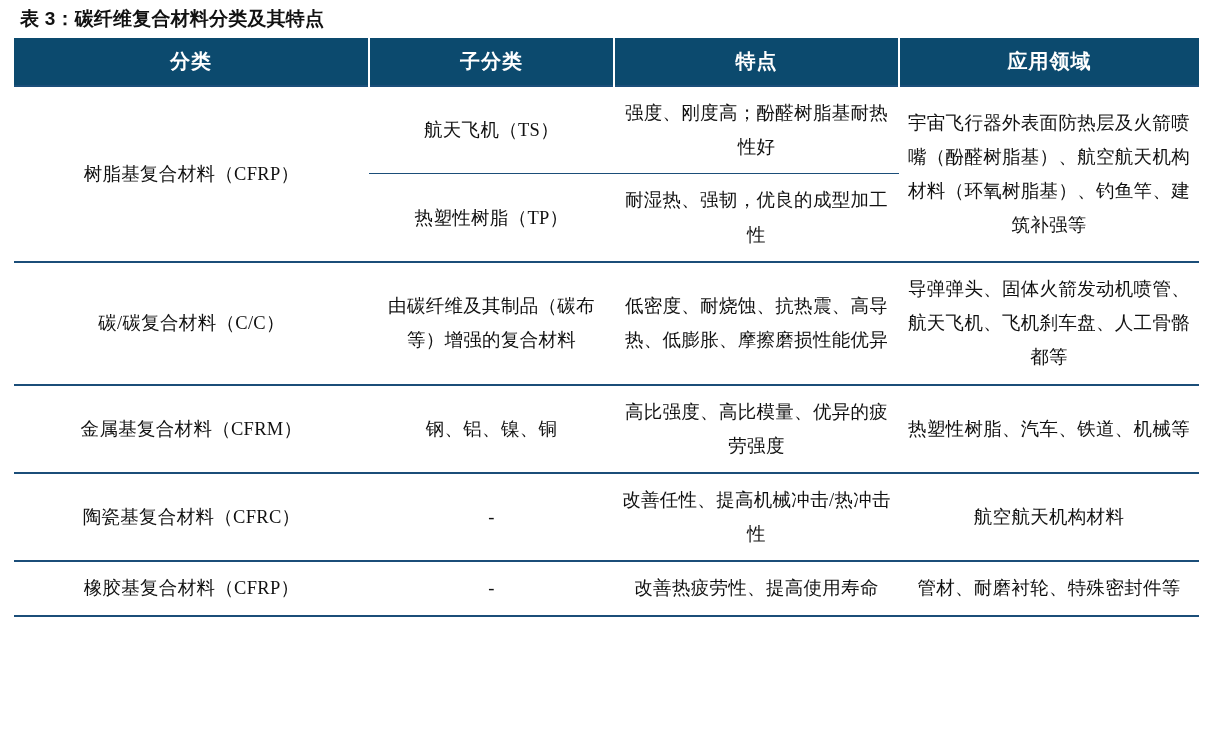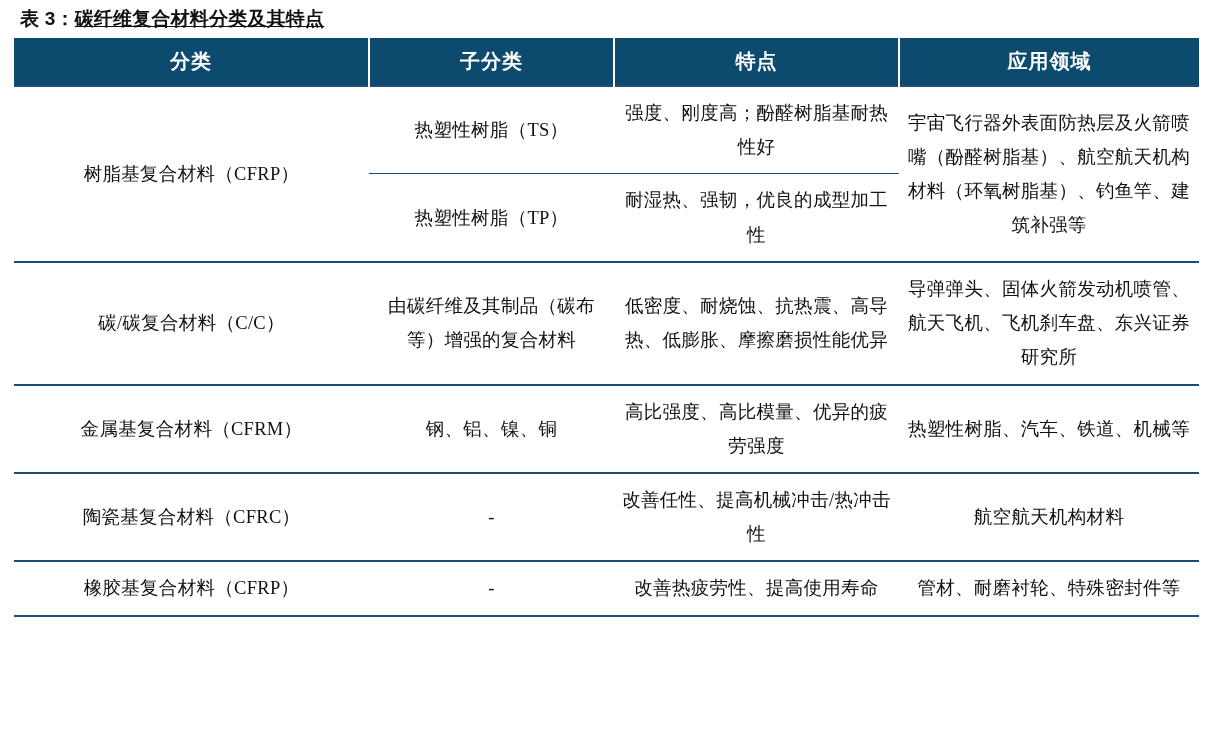--- a/index.html
+++ b/index.html
@@ -28,21 +28,21 @@
     font-family: "Liberation Sans", "DejaVu Sans", sans-serif;
     font-weight: bold;
     font-size: 19px;
     letter-spacing: 0.2px;
     color: #111111;
     padding-left: 6px;
     margin-bottom: 6px;
   }
   .title-row .t-label { white-space: pre; }
   .title-row .t-sep { white-space: pre; }
-  .title-row .t-text { white-space: pre; text-decoration: underline; }
+  .title-row .t-text { white-space: pre; }
 
   
   table.main {
     border-collapse: collapse;
     width: 1185px;
     table-layout: fixed;
   }
   table.main thead th {
     background: #0c4a6e;
     color: #ffffff;
@@ -125,34 +125,34 @@
         <th>分类</th>
         <th>子分类</th>
         <th>特点</th>
         <th>应用领域</th>
       </tr>
     </thead>
     <tbody>
 
       <tr class="grp-top">
         <td class="cat" rowspan="2">树脂基复合材料（CFRP）</td>
-        <td>热塑性树脂（TS）</td>
+        <td>航天飞机（TS）</td>
         <td>强度、刚度高；酚醛树脂基耐热性好</td>
         <td class="appl" rowspan="2">宇宙飞行器外表面防热层及火箭喷嘴（酚醛树脂基）、航空航天机构材料（环氧树脂基）、钓鱼竿、建筑补强等</td>
       </tr>
       <tr class="sub-split">
         <td class="inner-line">热塑性树脂（TP）</td>
         <td class="inner-line">耐湿热、强韧，优良的成型加工性</td>
       </tr>
 
       <tr class="grp-top">
         <td class="cat">碳/碳复合材料（C/C）</td>
         <td>由碳纤维及其制品（碳布等）增强的复合材料</td>
         <td>低密度、耐烧蚀、抗热震、高导热、低膨胀、摩擦磨损性能优异</td>
-        <td class="appl">导弹弹头、固体火箭发动机喷管、航天飞机、飞机刹车盘、东兴证券研究所</td>
+        <td class="appl">导弹弹头、固体火箭发动机喷管、航天飞机、飞机刹车盘、人工骨骼都等</td>
       </tr>
 
       <tr class="grp-top">
         <td class="cat">金属基复合材料（CFRM）</td>
         <td>钢、铝、镍、铜</td>
         <td>高比强度、高比模量、优异的疲劳强度</td>
         <td class="appl">热塑性树脂、汽车、铁道、机械等</td>
       </tr>
 
       <tr class="grp-top">

